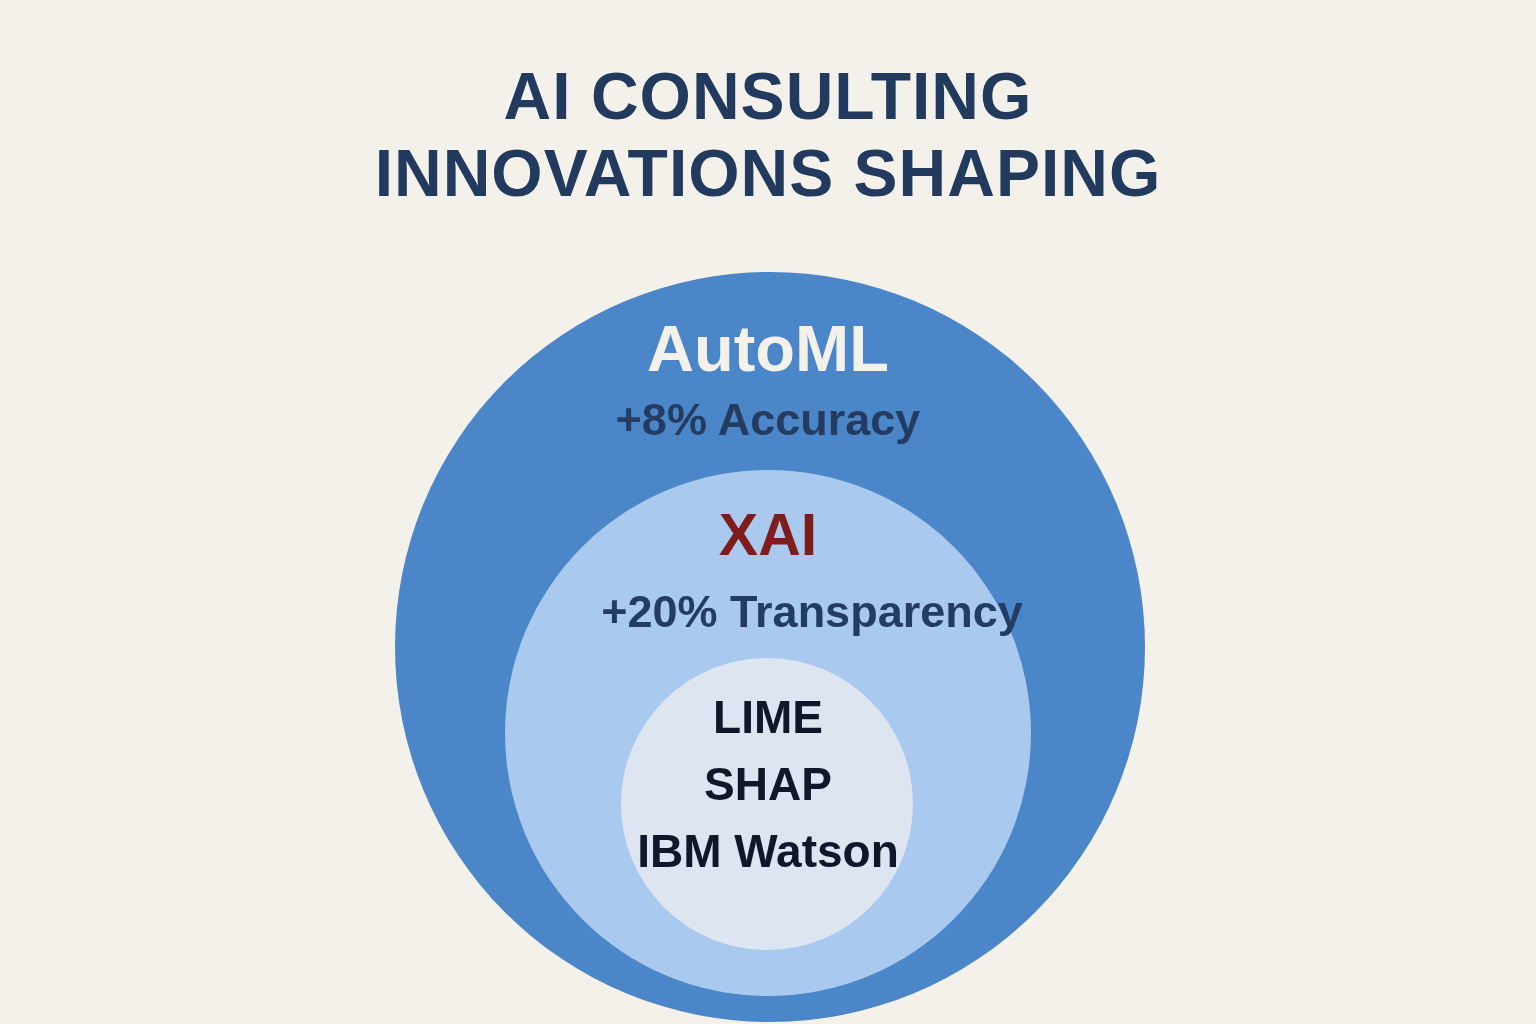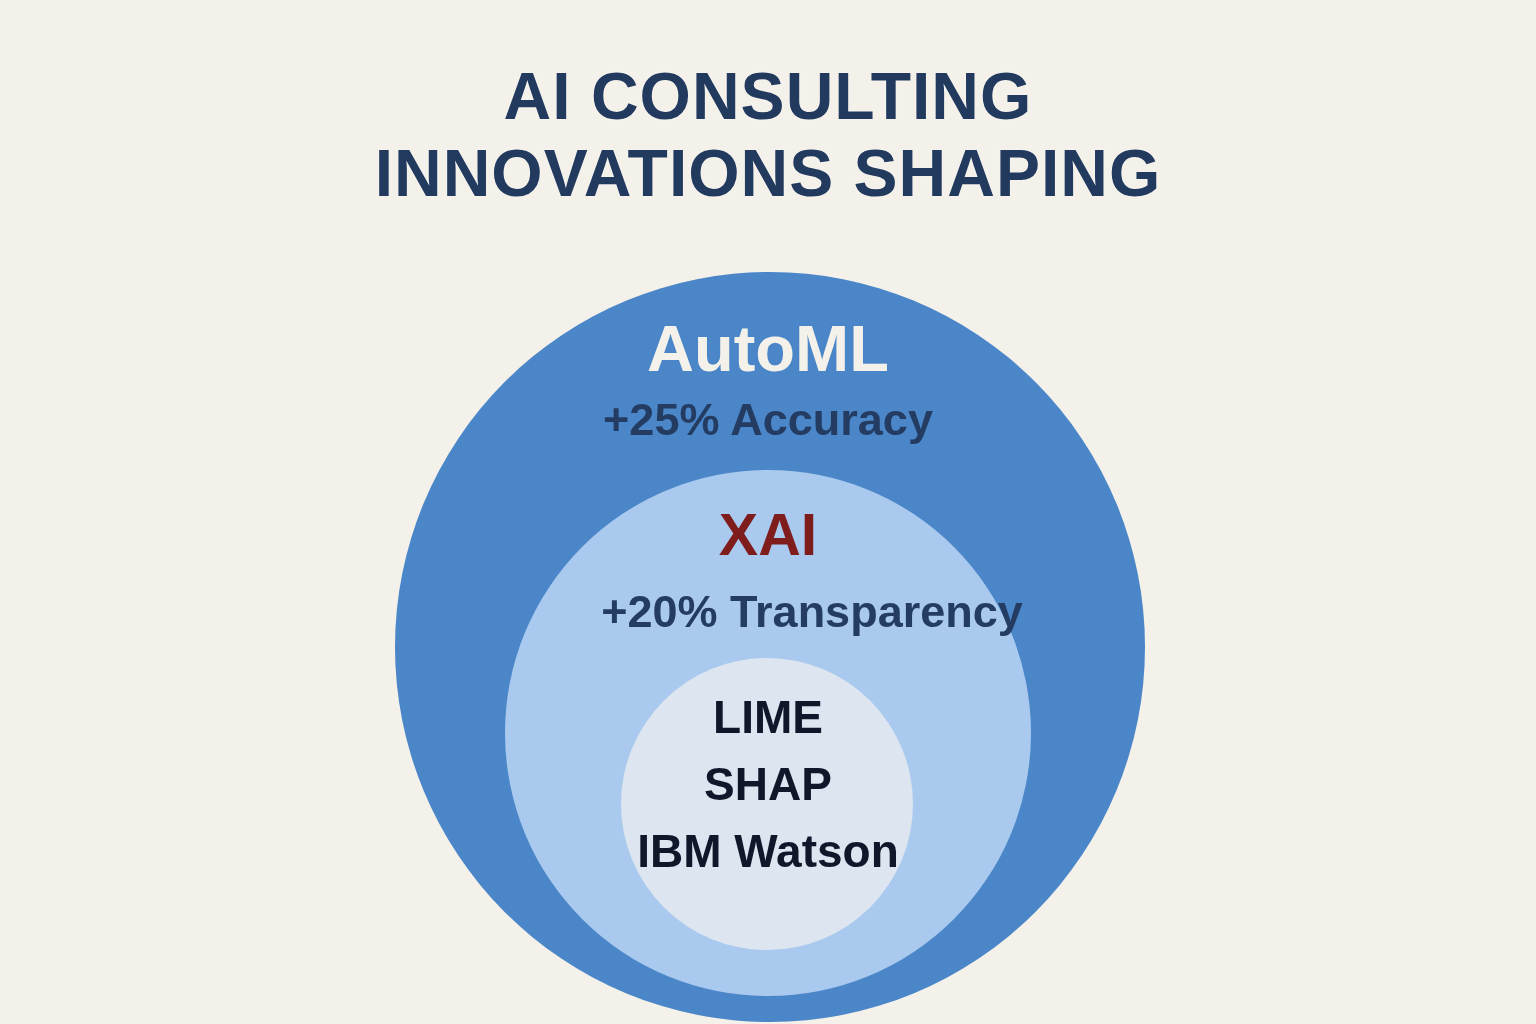--- a/index.html
+++ b/index.html
@@ -103,21 +103,21 @@
   <div>
 
     <div class="circle circle-outer" style="background-color: rgb(74, 134, 200);"></div>
 
     <div class="circle circle-middle" style="background-color: rgb(169, 201, 238);"></div>
 
     <div class="circle circle-inner" style="background-color: rgb(220, 229, 240);"></div>
 
     <p class="ring-text automl-label" style="color: rgb(244, 241, 234);">AutoML</p>
 
-    <p class="ring-text automl-metric" style="color: rgb(36, 60, 98);">+25% Accuracy</p>
+    <p class="ring-text automl-metric" style="color: rgb(36, 60, 98);">+8% Accuracy</p>
 
     <p class="ring-text xai-label" style="color: #7f1d1d;">XAI</p>
 
     <p class="ring-text xai-metric" style="color: rgb(36, 60, 98);">+20% Transparency</p>
 
     <ul class="tools-list" style="color: #0f172a;">
       <li>LIME</li>
       <li>SHAP</li>
       <li>IBM Watson</li>
     </ul>

